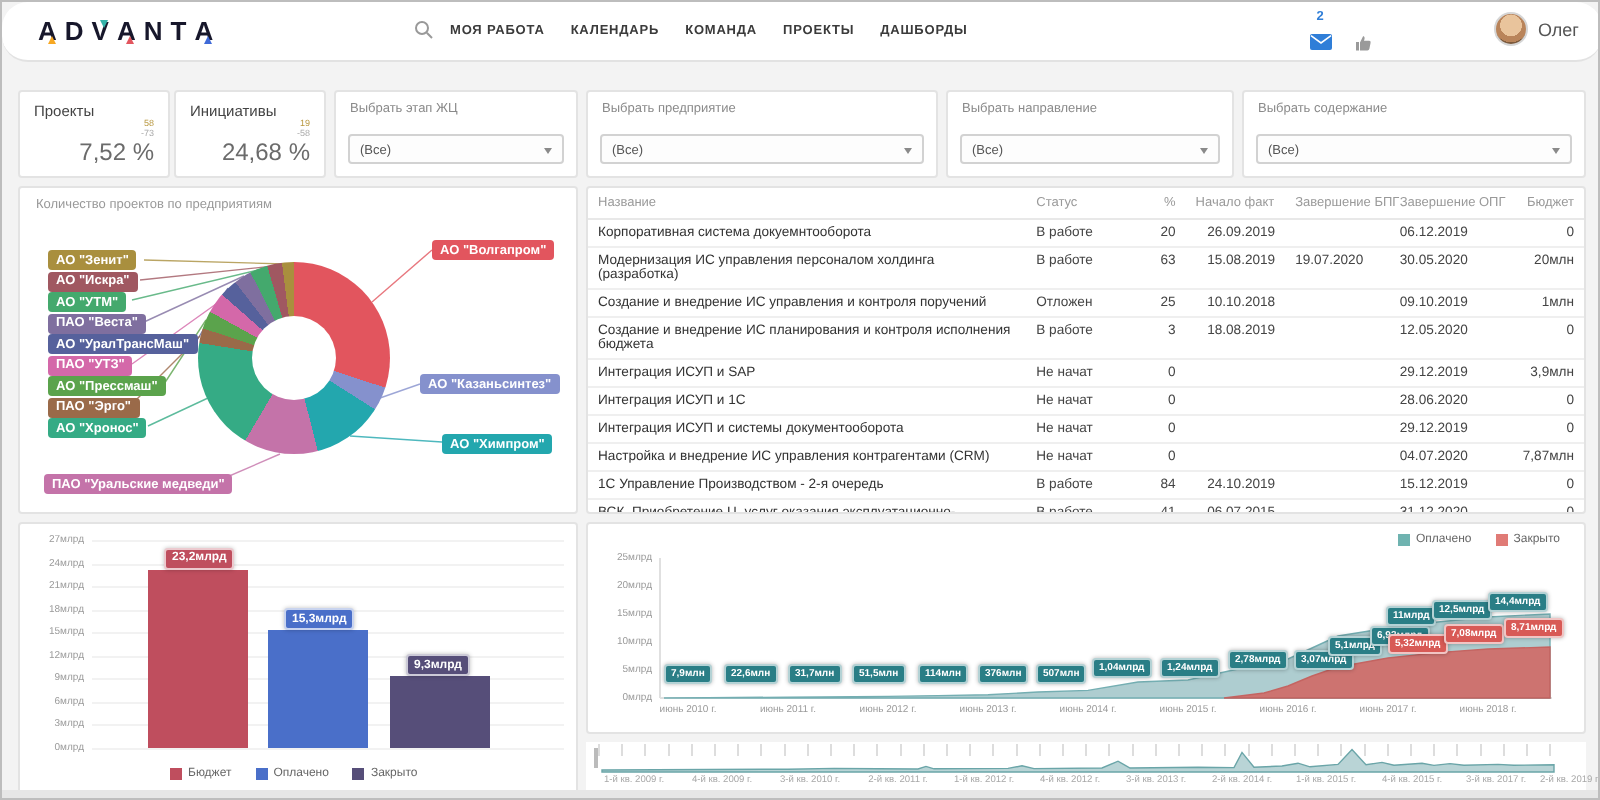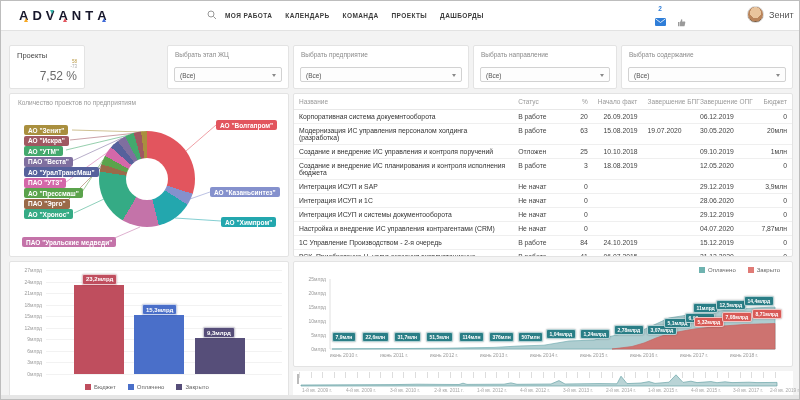--- a/index.html
+++ b/index.html
@@ -1,21 +1,21 @@
 <!DOCTYPE html>
 <html><head>
 <meta charset="utf-8">
 <style>
   html,body{margin:0;padding:0;background:#e9e9e9;}
   *{box-sizing:border-box;font-family:"Liberation Sans",sans-serif;}
   .page{position:relative;width:800px;height:400px;background:#f3f3f3;overflow:hidden;
         border:1px solid #bdbdbd;}
   
   .topbar{position:absolute;left:0;top:0;width:800px;height:30px;background:#fff;
-          border-bottom:1px solid #e2e2e2;}
+          border-bottom:1px solid #e2e2e2;border-radius:13px;}
   .logo{position:absolute;left:18px;top:7px;font-size:13px;font-weight:bold;color:#17172b;
         letter-spacing:4px;cursor:pointer;}
   .logo .ch{position:relative;display:inline-block;}
   .logo .tri{position:absolute;left:36%;width:0;height:0;border-left:2.5px solid transparent;
         border-right:2.5px solid transparent;}
   .tri.up{bottom:1.5px;border-bottom:4px solid;}
   .tri.down{top:2px;border-top:4px solid;}
   .search-ic{position:absolute;left:206px;top:9px;cursor:pointer;}
   nav.mainnav{position:absolute;left:224px;top:11px;display:flex;gap:13px;}
   .nav-item{font-size:6.5px;font-weight:bold;color:#3b3b3b;letter-spacing:.4px;cursor:pointer;white-space:nowrap;}
@@ -105,31 +105,39 @@
         <path d="M0.5,0.8 L5.5,4.5 L10.5,0.8" fill="none" stroke="#fff" stroke-width="0.8"></path>
       </svg>
     </div>
     <div class="like">
       <svg width="9" height="9" viewBox="0 0 9 9">
         <path d="M1,4 h1.5 v4.3 H1 z M3,4.2 L4.6,1 q0.9,0.2 0.7,1.4 L5,3.4 h2.6 q0.9,0 0.7,1 l-0.6,3 q-0.2,0.9 -1,0.9 H3 z" fill="#9a9a9a"></path>
       </svg>
     </div>
     <div class="userbox">
       <span class="avatar"></span>
-      <span class="username">Зенит</span>
+      <span class="username">Олег</span>
     </div>
   </header>
 
   <div class="card kpi" style="left:8px">
     <div class="t">Проекты</div>
     <div class="mini">
       <span class="a">58</span>
       <span class="b">-73</span>
     </div>
     <div class="v">7,52 %</div>
+  </div>
+  <div class="card kpi" style="left:86px">
+    <div class="t">Инициативы</div>
+    <div class="mini">
+      <span class="a">19</span>
+      <span class="b">-58</span>
+    </div>
+    <div class="v">24,68 %</div>
   </div>
 
   <div id="filters">
       <div class="card filter" style="left: 166px; width: 122px;">
         <div class="lab">Выбрать этап ЖЦ</div>
         <div class="sel">
           <span class="val">(Все)</span>
           <span class="caret"></span>
         </div>
       </div>

